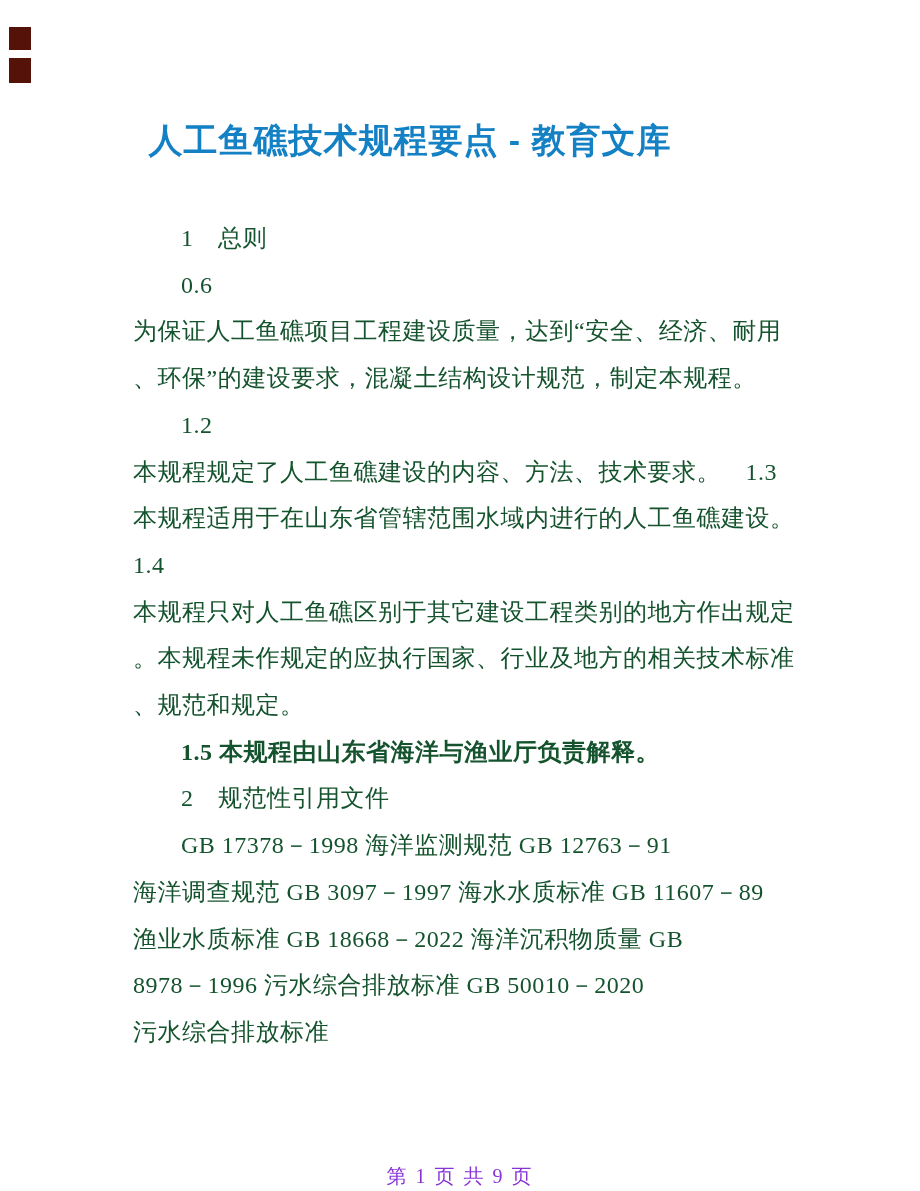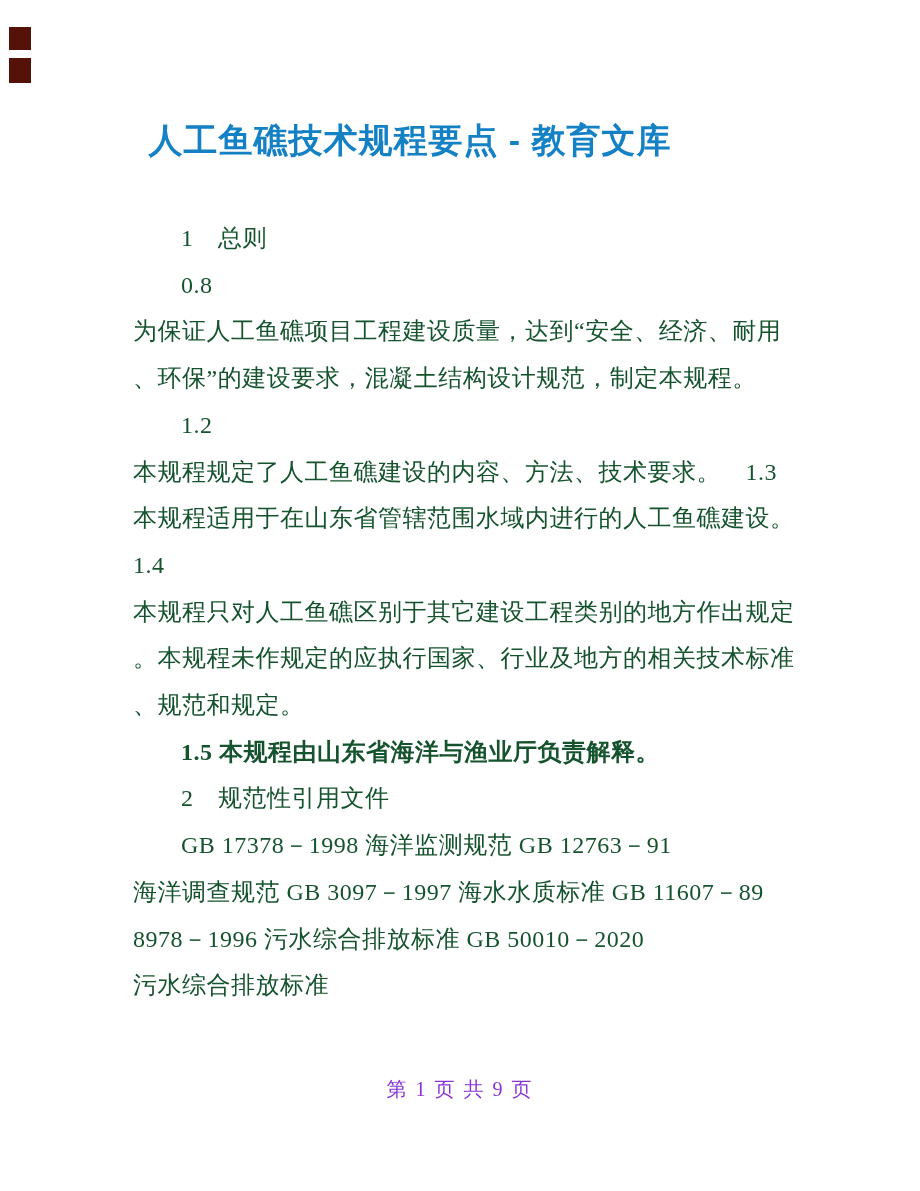--- a/index.html
+++ b/index.html
@@ -30,49 +30,50 @@
     position: absolute; top: 215px; left: 133px; width: 662px;
     font-size: 24px;
     line-height: 46.7px;
     letter-spacing: 0.5px;
     color: #14532d;
   }
   .line { white-space: pre-wrap; }
   .indent { padding-left: 48px; }
   .bold { font-weight: bold; }
   .page-footer {
-    position: absolute; top: 1076px; left: 0; width: 920px;
+    position: absolute; top: 1163px; left: 0; width: 920px;
     text-align: center;
     font-size: 20px;
     letter-spacing: 2px;
     color: #8833d6;
     white-space: pre;
   }
 </style>
 </head>
 <body>
 
 <div class="artifact" id="artifact-1"></div>
 <div class="artifact" id="artifact-2"></div>
 
 <div class="doc-title">人工鱼礁技术规程要点 - 教育文库</div>
 
 <div class="body-text">
   <div class="line indent">1　总则</div>
-  <div class="line indent">0.8</div>
+  <div class="line indent">0.6</div>
   <div class="line">为保证人工鱼礁项目工程建设质量，达到“安全、经济、耐用</div>
   <div class="line">、环保”的建设要求，混凝土结构设计规范，制定本规程。</div>
   <div class="line indent">1.2</div>
   <div class="line">本规程规定了人工鱼礁建设的内容、方法、技术要求。　1.3</div>
   <div class="line">本规程适用于在山东省管辖范围水域内进行的人工鱼礁建设。</div>
   <div class="line">1.4</div>
   <div class="line">本规程只对人工鱼礁区别于其它建设工程类别的地方作出规定</div>
   <div class="line">。本规程未作规定的应执行国家、行业及地方的相关技术标准</div>
   <div class="line">、规范和规定。</div>
   <div class="line indent bold">1.5 本规程由山东省海洋与渔业厅负责解释。</div>
   <div class="line indent">2　规范性引用文件</div>
   <div class="line indent">GB 17378－1998 海洋监测规范 GB 12763－91</div>
   <div class="line">海洋调查规范 GB 3097－1997 海水水质标准 GB 11607－89</div>
+  <div class="line">渔业水质标准 GB 18668－2022 海洋沉积物质量 GB</div>
   <div class="line">8978－1996 污水综合排放标准 GB 50010－2020</div>
   <div class="line">污水综合排放标准</div>
 </div>
 
 <div class="page-footer">第 1 页 共 9 页</div>
 
 </body></html>

